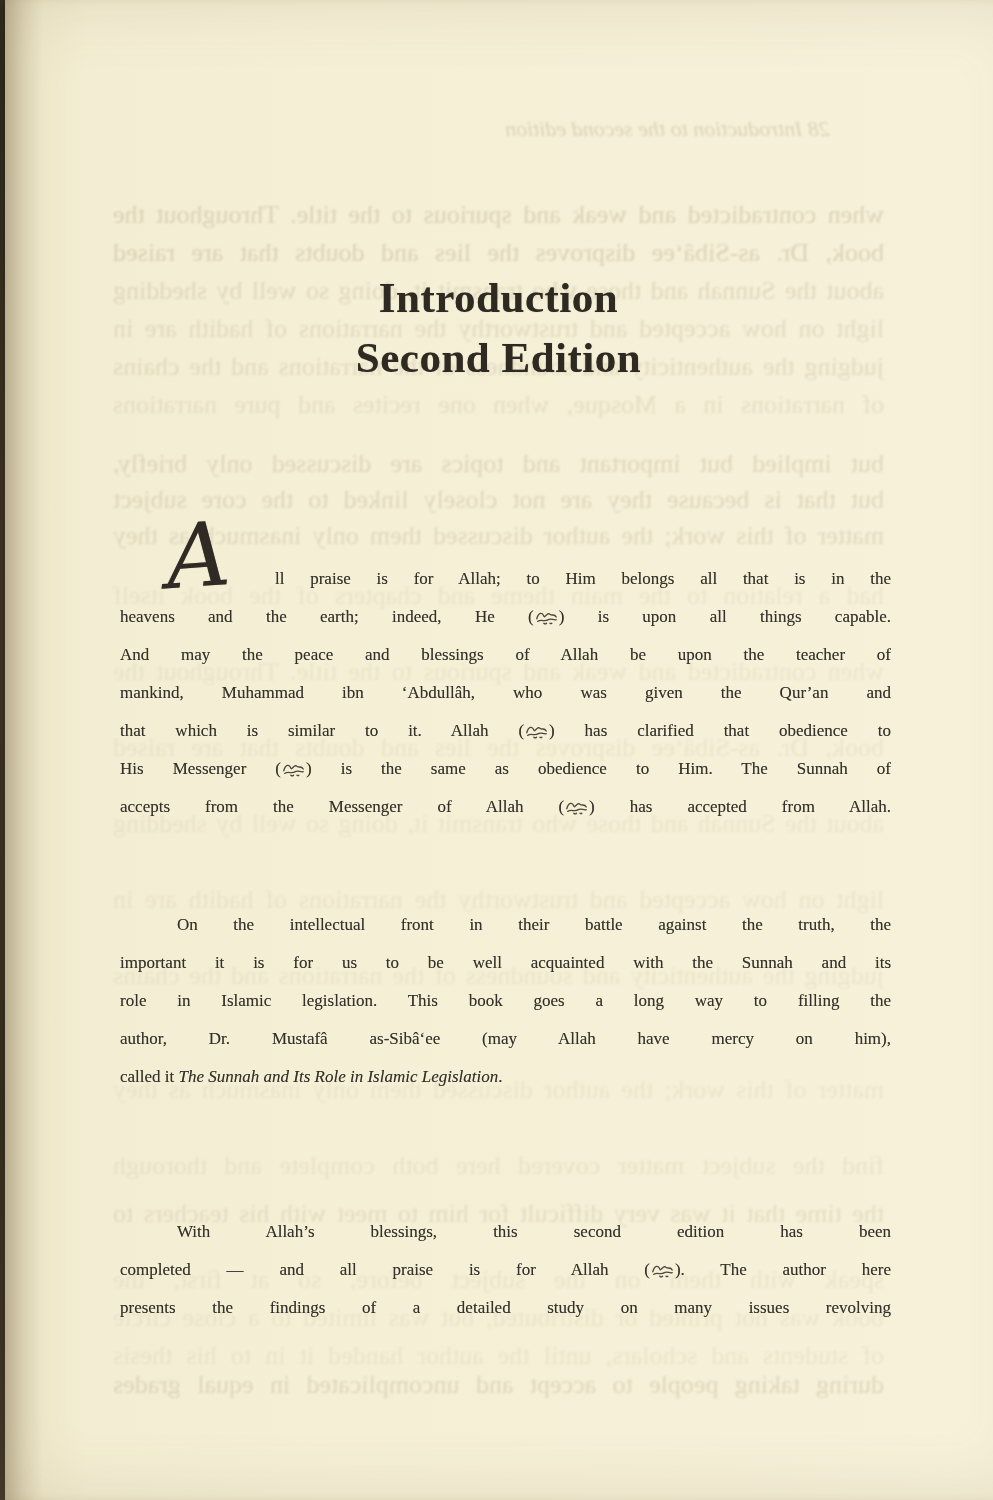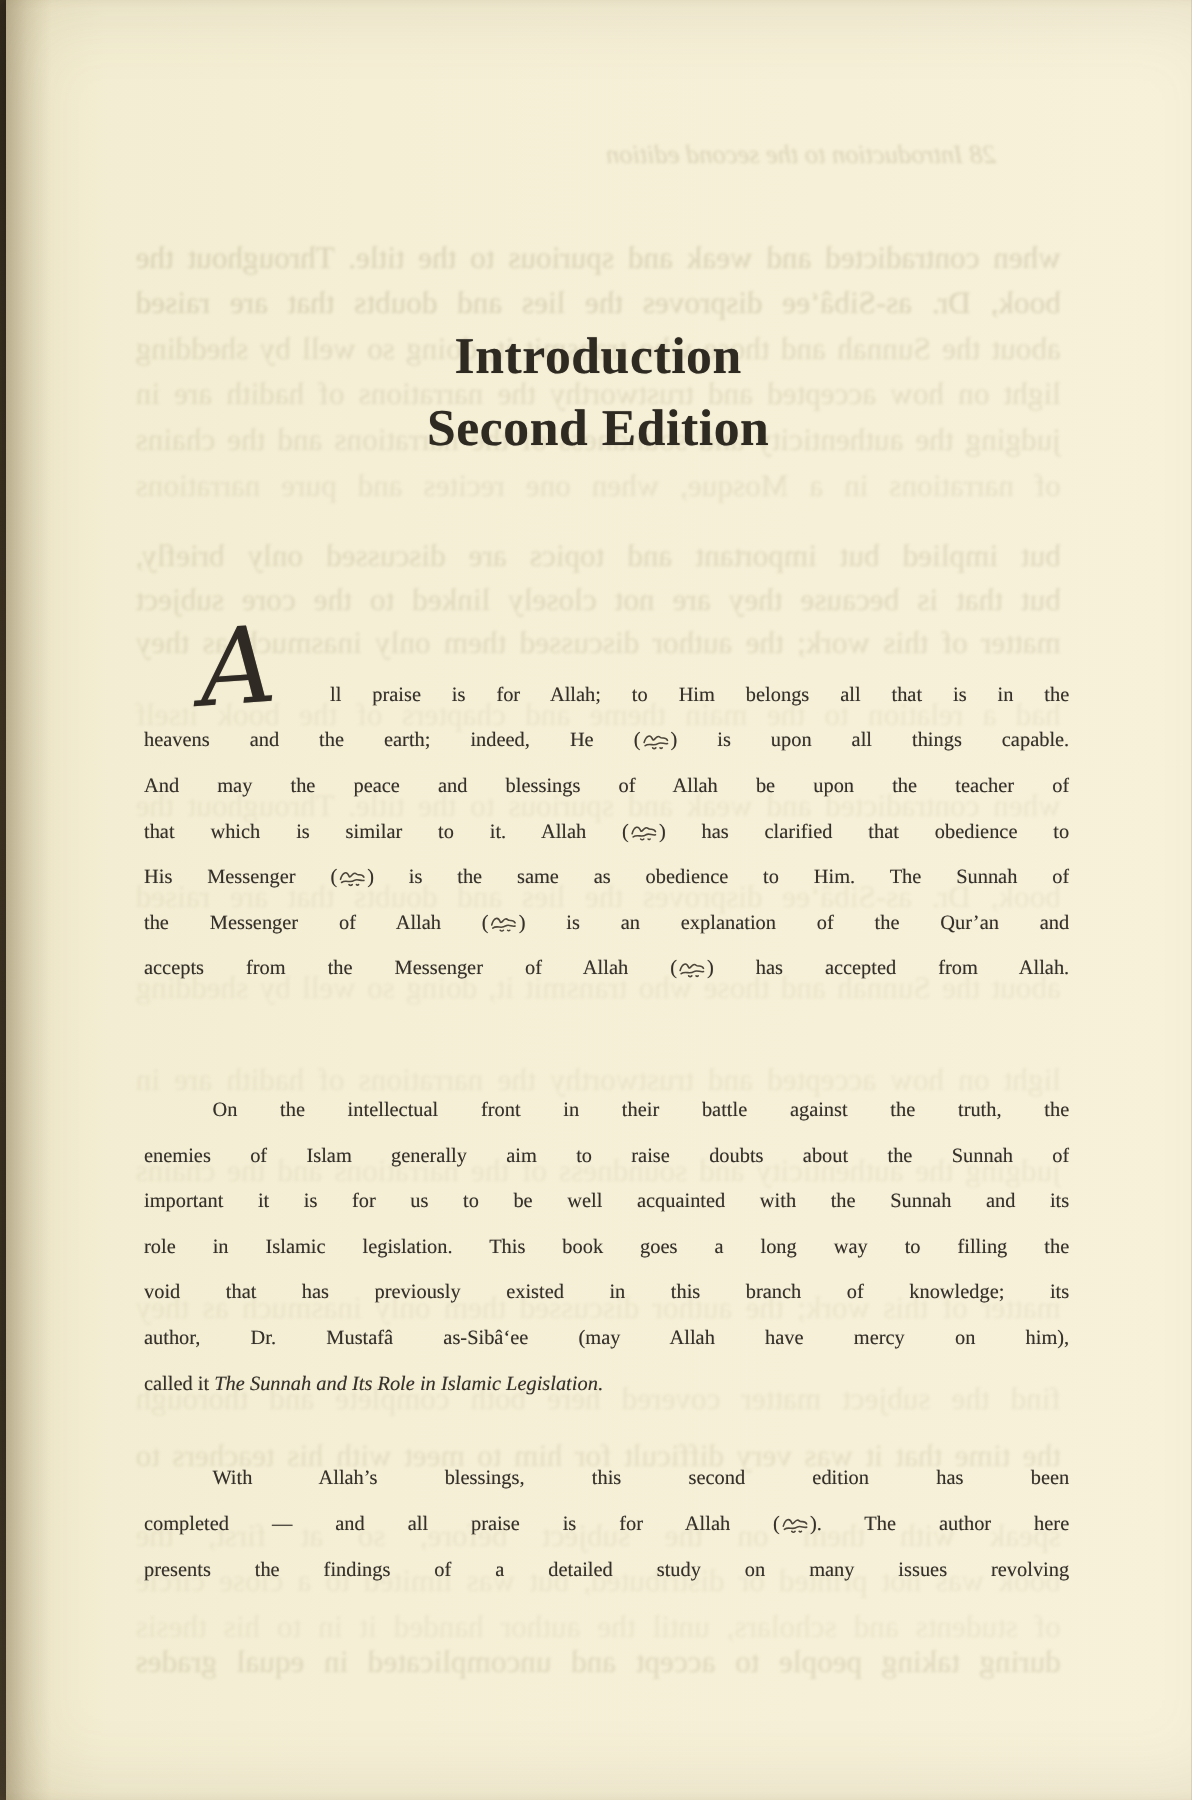--- a/index.html
+++ b/index.html
@@ -98,39 +98,35 @@
 
   <div class="dropcap">A</div>
 
   <div id="body-text">
       <div class="para" style="top: 560px;">
         <div class="line dropline">ll praise is for Allah; to Him belongs all that is in the</div>
         <div class="line">heavens and the earth; indeed, He (<span class="hon"><svg viewBox="0 0 26 18" width="23" height="16">
               <path d="M2 11 C4 4,8 3,10 8 C11 11,14 3,17 6 C19 8,22 5,24 9 M3 14 C7 11,11 15,15 12 C18 10,21 13,24 12 M10 16 c1 1,2 1,3 0 m4 0 c1 1,2 0,2 0" fill="none" stroke="#4d463a" stroke-width="1.5" stroke-linecap="round"></path>
             </svg></span>) is upon all things capable.</div>
         <div class="line">And may the peace and blessings of Allah be upon the teacher of</div>
+        <div class="line">mankind, Muhammad ibn ‘Abdullâh, who was given the Qur’an and</div>
         <div class="line">that which is similar to it. Allah (<span class="hon"><svg viewBox="0 0 26 18" width="23" height="16">
               <path d="M2 11 C4 4,8 3,10 8 C11 11,14 3,17 6 C19 8,22 5,24 9 M3 14 C7 11,11 15,15 12 C18 10,21 13,24 12 M10 16 c1 1,2 1,3 0 m4 0 c1 1,2 0,2 0" fill="none" stroke="#4d463a" stroke-width="1.5" stroke-linecap="round"></path>
             </svg></span>) has clarified that obedience to</div>
         <div class="line">His Messenger (<span class="hon"><svg viewBox="0 0 26 18" width="23" height="16">
               <path d="M2 11 C4 4,8 3,10 8 C11 11,14 3,17 6 C19 8,22 5,24 9 M3 14 C7 11,11 15,15 12 C18 10,21 13,24 12 M10 16 c1 1,2 1,3 0 m4 0 c1 1,2 0,2 0" fill="none" stroke="#4d463a" stroke-width="1.5" stroke-linecap="round"></path>
             </svg></span>) is the same as obedience to Him. The Sunnah of</div>
-        <div class="line">the Messenger of Allah (<span class="hon"><svg viewBox="0 0 26 18" width="23" height="16">
-              <path d="M2 11 C4 4,8 3,10 8 C11 11,14 3,17 6 C19 8,22 5,24 9 M3 14 C7 11,11 15,15 12 C18 10,21 13,24 12 M10 16 c1 1,2 1,3 0 m4 0 c1 1,2 0,2 0" fill="none" stroke="#4d463a" stroke-width="1.5" stroke-linecap="round"></path>
-            </svg></span>) is an explanation of the Qur’an and</div>
         <div class="line">accepts from the Messenger of Allah (<span class="hon"><svg viewBox="0 0 26 18" width="23" height="16">
               <path d="M2 11 C4 4,8 3,10 8 C11 11,14 3,17 6 C19 8,22 5,24 9 M3 14 C7 11,11 15,15 12 C18 10,21 13,24 12 M10 16 c1 1,2 1,3 0 m4 0 c1 1,2 0,2 0" fill="none" stroke="#4d463a" stroke-width="1.5" stroke-linecap="round"></path>
             </svg></span>) has accepted from Allah.</div>
       </div>
       <div class="para" style="top: 906px;">
         <div class="line indent">On the intellectual front in their battle against the truth, the</div>
-        <div class="line">enemies of Islam generally aim to raise doubts about the Sunnah of</div>
         <div class="line">important it is for us to be well acquainted with the Sunnah and its</div>
         <div class="line">role in Islamic legislation. This book goes a long way to filling the</div>
-        <div class="line">void that has previously existed in this branch of knowledge; its</div>
         <div class="line">author, Dr. Mustafâ as-Sibâ‘ee (may Allah have mercy on him),</div>
         <div class="line lastline">called it <i>The Sunnah and Its Role in Islamic Legislation</i>.</div>
       </div>
       <div class="para" style="top: 1213px;">
         <div class="line indent">With Allah’s blessings, this second edition has been</div>
         <div class="line">completed — and all praise is for Allah (<span class="hon"><svg viewBox="0 0 26 18" width="23" height="16">
               <path d="M2 11 C4 4,8 3,10 8 C11 11,14 3,17 6 C19 8,22 5,24 9 M3 14 C7 11,11 15,15 12 C18 10,21 13,24 12 M10 16 c1 1,2 1,3 0 m4 0 c1 1,2 0,2 0" fill="none" stroke="#4d463a" stroke-width="1.5" stroke-linecap="round"></path>
             </svg></span>). The author here</div>
         <div class="line">presents the findings of a detailed study on many issues revolving</div>
       </div>

